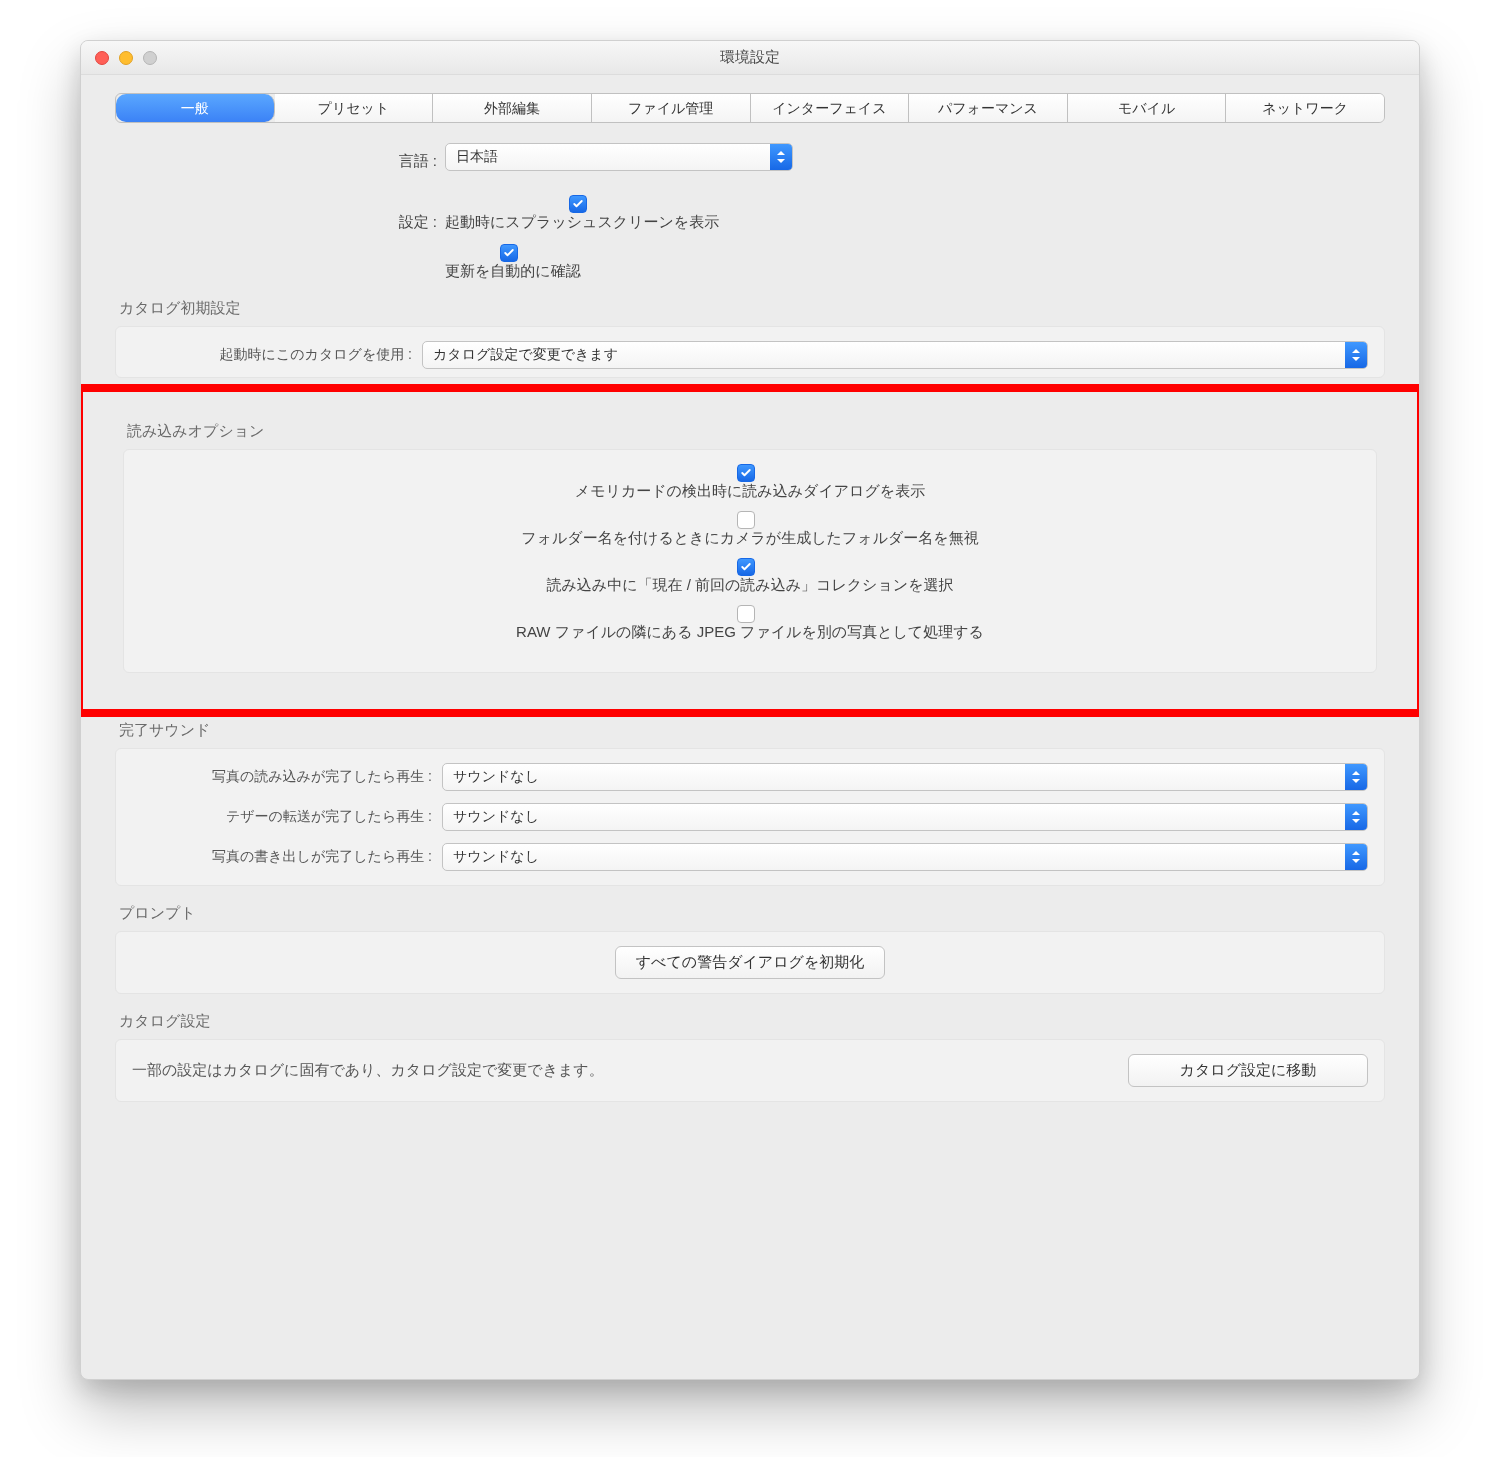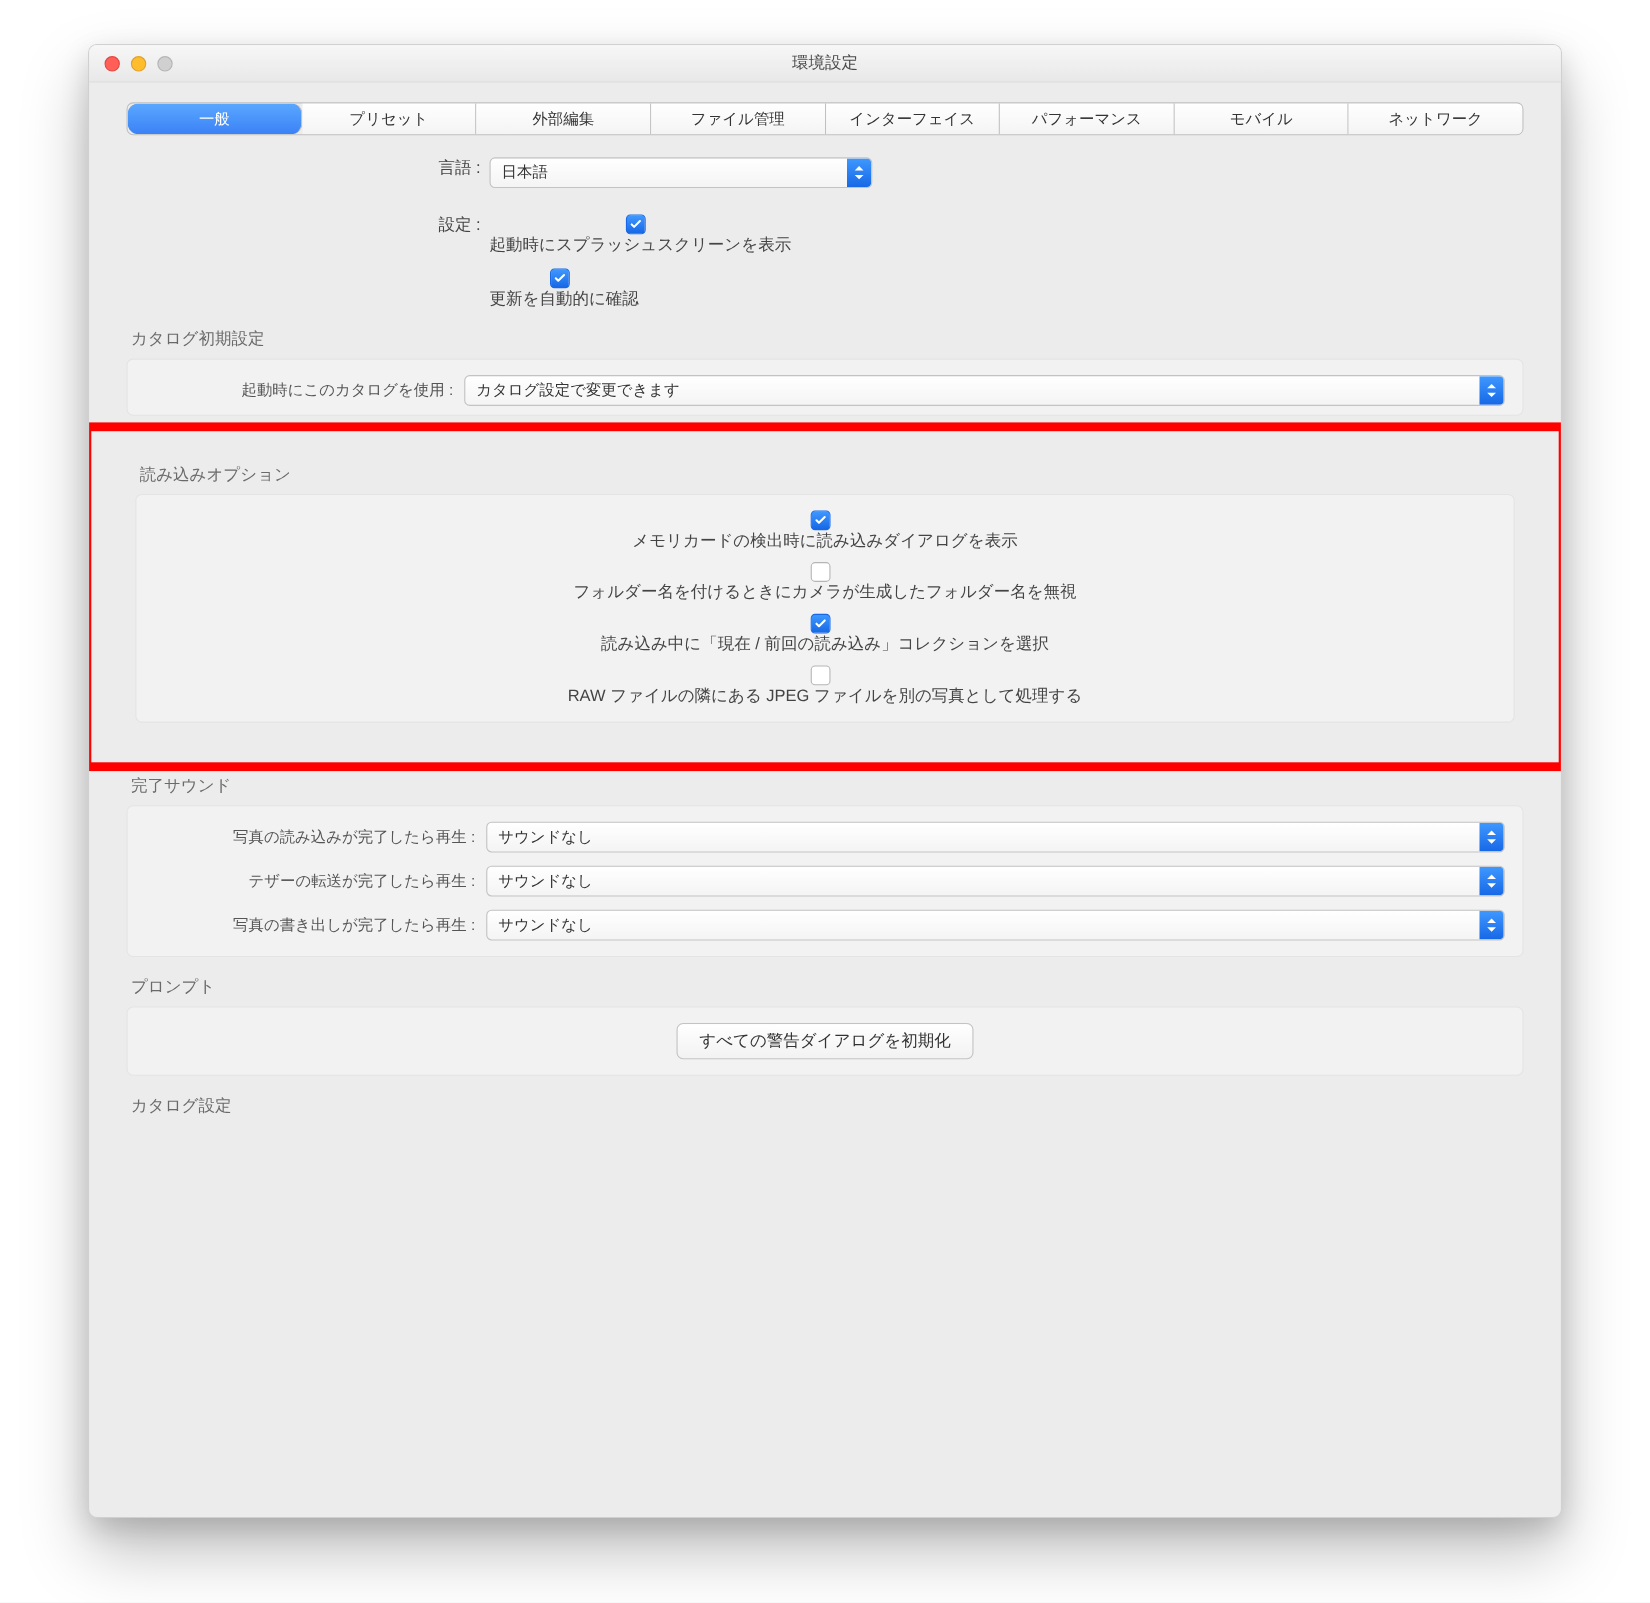--- a/index.html
+++ b/index.html
@@ -81,21 +81,21 @@
   }
   .tab:last-child { border-right:none; }
   .tab.active {
     background: linear-gradient(#5aa7ff,#3b82f6);
     color:#fff;
     border-radius:10px;
   }
 
   .row {
     display:flex;
-    align-items:flex-start;
+    align-items:flex-end;
     margin-bottom:12px;
   }
   .row .label {
     width: 330px;
     text-align:right;
     padding-right: 8px;
     color:#444;
     font-size:15px;
   }
   .row .control { flex:1; display:flex; align-items:center; }
@@ -285,21 +285,21 @@
             <span>フォルダー名を付けるときにカメラが生成したフォルダー名を無視</span>
           </div>
           <div class="check-row">
             <span class="checkbox checked">
               <svg viewBox="0 0 16 16">
                   <path d="M3 8l3 3 7-7" stroke="#fff" stroke-width="2.5" fill="none" stroke-linecap="round" stroke-linejoin="round"></path>
                 </svg>
             </span>
             <span>読み込み中に「現在 / 前回の読み込み」コレクションを選択</span>
           </div>
-          <div class="check-row" style="margin-bottom:0">
+          <div class="check-row" style="margin-bottom:16px">
             <span class="checkbox"></span>
             <span>RAW ファイルの隣にある JPEG ファイルを別の写真として処理する</span>
           </div>
         </div>
       </div>
 
       <div class="section-title" style="margin-top:4px">完了サウンド</div>
       <div class="panel">
         <div class="sound-row">
           <div class="lab">写真の読み込みが完了したら再生 :</div>
@@ -332,16 +332,22 @@
           </div>
         </div>
       </div>
 
       <div class="section-title">プロンプト</div>
       <div class="panel" style="text-align:center">
         <span class="btn">すべての警告ダイアログを初期化</span>
       </div>
 
       <div class="section-title">カタログ設定</div>
+      <div class="panel">
+        <div class="catalog-row">
+          <span>一部の設定はカタログに固有であり、カタログ設定で変更できます。</span>
+          <span class="btn" style="min-width:240px;text-align:center">カタログ設定に移動</span>
+        </div>
+      </div>
 
     </div>
   </div>
 </div>
 
 </body></html>

